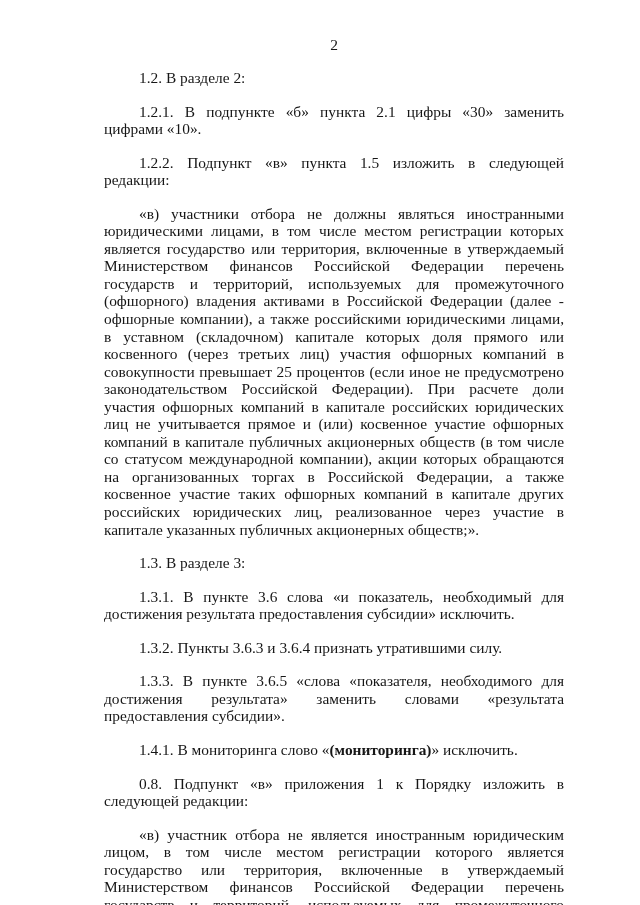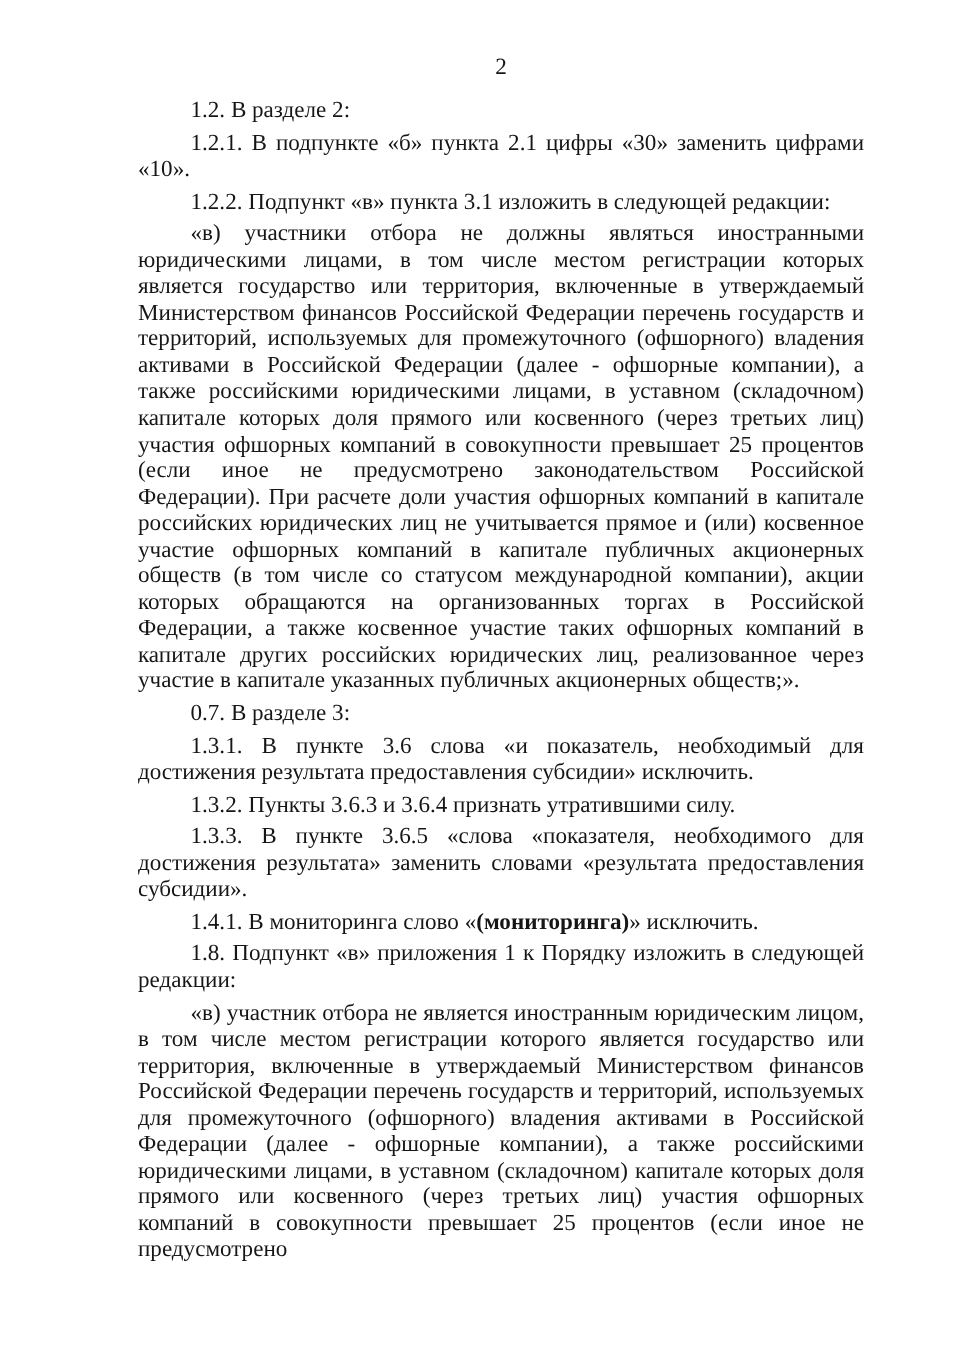--- a/index.html
+++ b/index.html
@@ -18,42 +18,42 @@
     top: 37px;
     width: 492px;
   }
   .page-number {
     text-align: center;
     font-size: 15.5px;
     line-height: 16px;
     margin: 0 0 12px 0;
   }
   .para {
-    margin: 4px;
+    margin: 16px;
     padding: 0;
     text-align: justify;
     text-indent: 35px;
     font-size: 15.4px;
     line-height: 17.55px;
   }
   .bold { font-weight: bold; }
 </style>
 </head>
 <body>
 
 <div class="page" style="--bg: #ffffff; --fg: #161616;">
   <div class="content">
     <p class="page-number">2</p>
     <div>
         <p class="para"><span>1.2. В разделе 2:</span></p>
         <p class="para"><span>1.2.1. В подпункте «б» пункта 2.1 цифры «30» заменить цифрами «10».</span></p>
-        <p class="para"><span>1.2.2. Подпункт «в» пункта 3.1 изложить в следующей редакции:</span></p>
+        <p class="para"><span>1.2.2. Подпункт «в» пункта 1.5 изложить в следующей редакции:</span></p>
         <p class="para"><span>«в) участники отбора не должны являться иностранными юридическими лицами, в том числе местом регистрации которых является государство или территория, включенные в утверждаемый Министерством финансов Российской Федерации перечень государств и территорий, используемых для промежуточного (офшорного) владения активами в Российской Федерации (далее - офшорные компании), а также российскими юридическими лицами, в уставном (складочном) капитале которых доля прямого или косвенного (через третьих лиц) участия офшорных компаний в совокупности превышает 25 процентов (если иное не предусмотрено законодательством Российской Федерации). При расчете доли участия офшорных компаний в капитале российских юридических лиц не учитывается прямое и (или) косвенное участие офшорных компаний в капитале публичных акционерных обществ (в том числе со статусом международной компании), акции которых обращаются на организованных торгах в Российской Федерации, а также косвенное участие таких офшорных компаний в капитале других российских юридических лиц, реализованное через участие в капитале указанных публичных акционерных обществ;».</span></p>
-        <p class="para"><span>0.7. В разделе 3:</span></p>
+        <p class="para"><span>1.3. В разделе 3:</span></p>
         <p class="para"><span>1.3.1. В пункте 3.6 слова «и показатель, необходимый для достижения результата предоставления субсидии» исключить.</span></p>
         <p class="para"><span>1.3.2. Пункты 3.6.3 и 3.6.4 признать утратившими силу.</span></p>
         <p class="para"><span>1.3.3. В пункте 3.6.5 «слова «показателя, необходимого для достижения результата» заменить словами «результата предоставления субсидии».</span></p>
         <p class="para"><span>1.4.1. В мониторинга слово «</span><span class="bold">(мониторинга)</span><span>» исключить.</span></p>
-        <p class="para"><span>1.8. Подпункт «в» приложения 1 к Порядку изложить в следующей редакции:</span></p>
+        <p class="para"><span>0.8. Подпункт «в» приложения 1 к Порядку изложить в следующей редакции:</span></p>
         <p class="para"><span>«в) участник отбора не является иностранным юридическим лицом, в том числе местом регистрации которого является государство или территория, включенные в утверждаемый Министерством финансов Российской Федерации перечень государств и территорий, используемых для промежуточного (офшорного) владения активами в Российской Федерации (далее - офшорные компании), а также российскими юридическими лицами, в уставном (складочном) капитале которых доля прямого или косвенного (через третьих лиц) участия офшорных компаний в совокупности превышает 25 процентов (если иное не предусмотрено</span></p>
       </div>
   </div>
 </div>
 
 </body></html>

